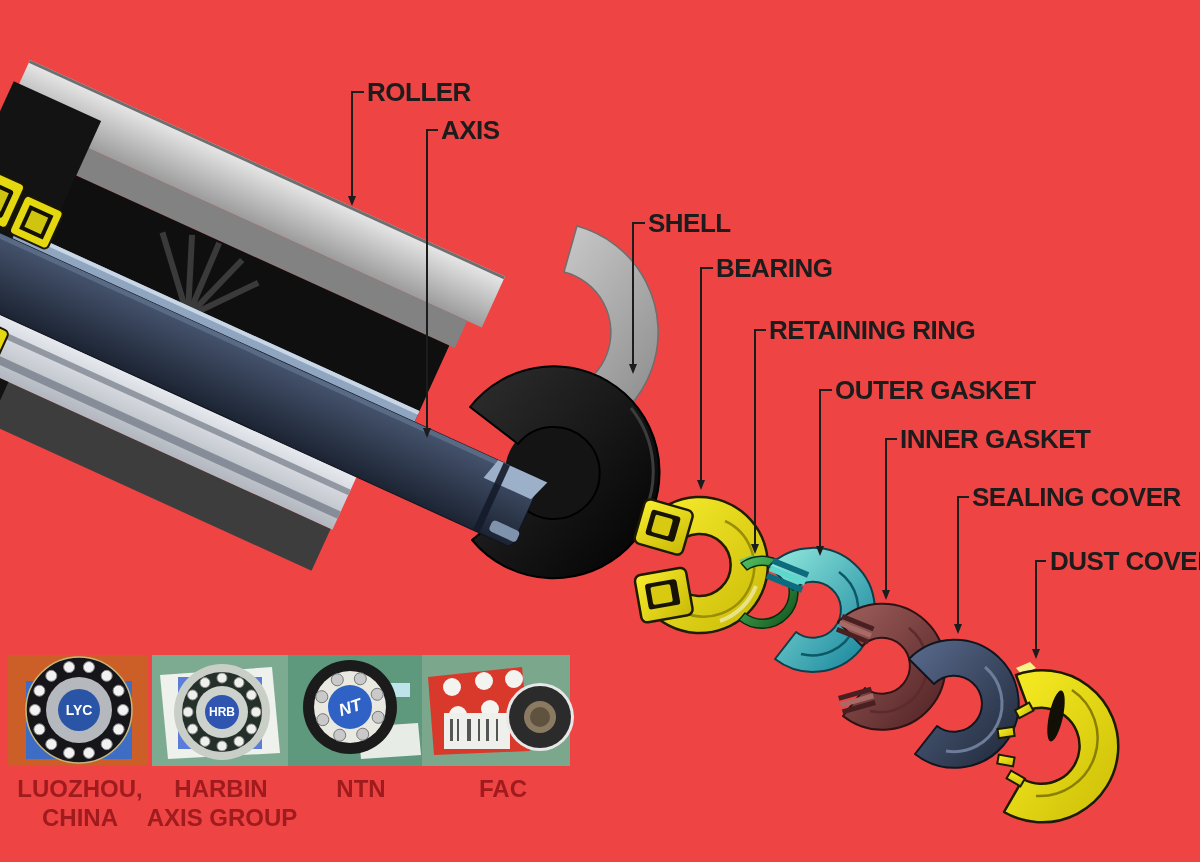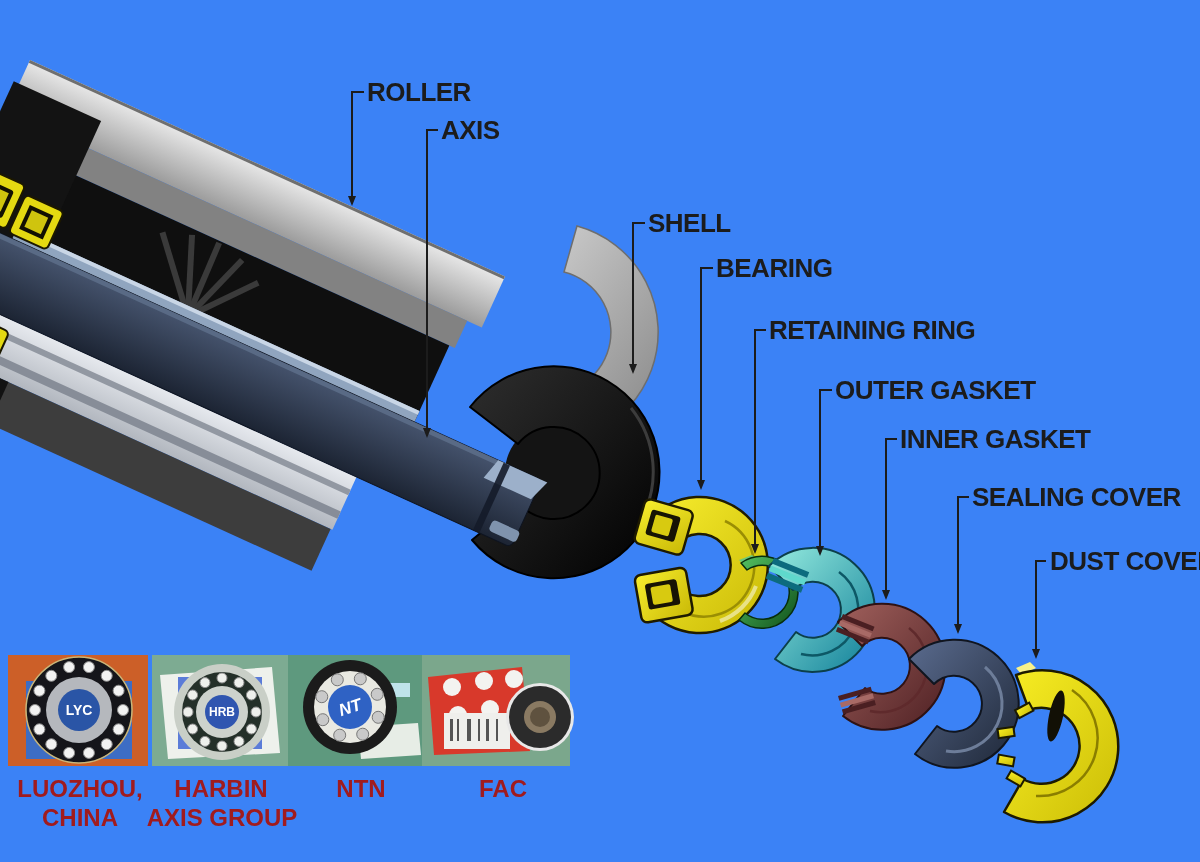--- a/index.html
+++ b/index.html
@@ -1,16 +1,16 @@
 <!DOCTYPE html>
 <html><head>
 <meta charset="utf-8">
 <style>
   html,body{margin:0;padding:0;background:#fff;}
-  .stage{position:relative;width:1200px;height:862px;background:#3b82f6;overflow:hidden;
+  .stage{position:relative;width:1200px;height:862px;background:#ef4444;overflow:hidden;
          font-family:"Liberation Sans",sans-serif;}
   svg text{font-family:"Liberation Sans","DejaVu Sans",sans-serif;}
   .part-label{font-size:26px;font-weight:bold;fill:#1c1c1c;letter-spacing:-0.5px;}
   .leader{stroke:#1c1c1c;stroke-width:2;fill:none;}
   .arrow{fill:#1c1c1c;stroke:none;}
   .caption{font-size:24px;font-weight:bold;text-anchor:middle;}
   .brandmark{font-weight:bold;fill:#ffffff;text-anchor:middle;}
 </style>
 </head>
 <body>

